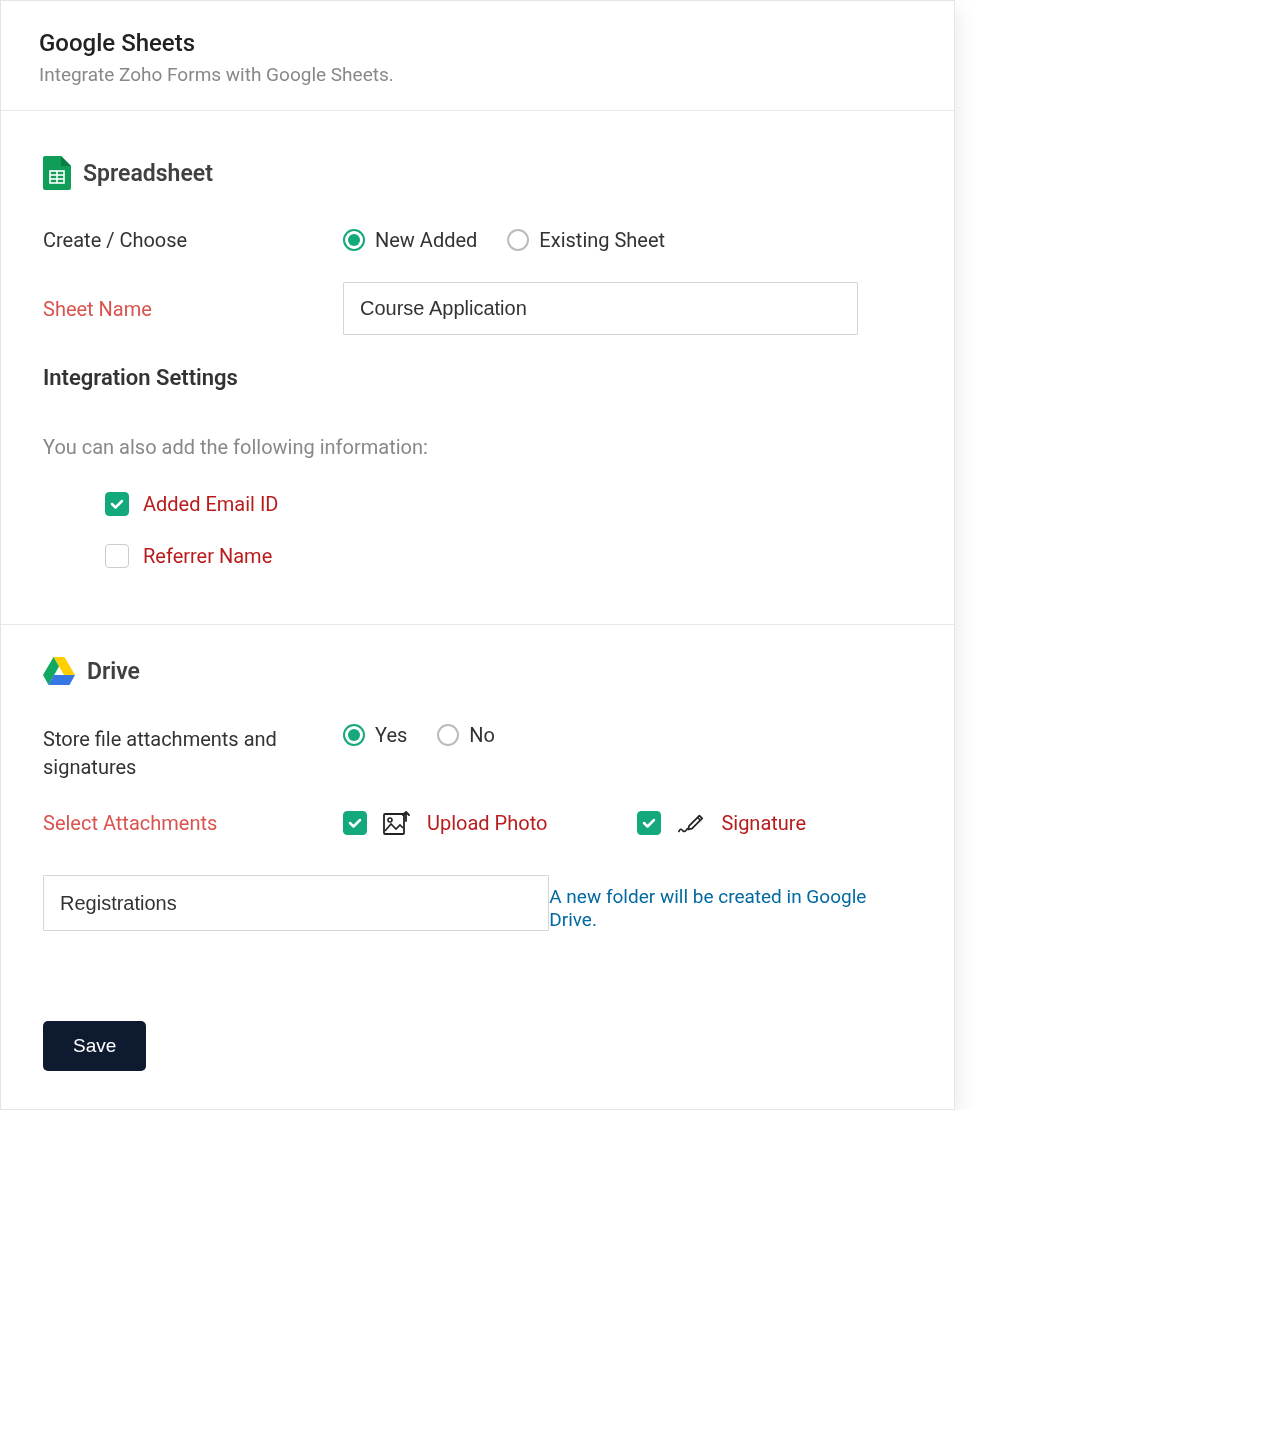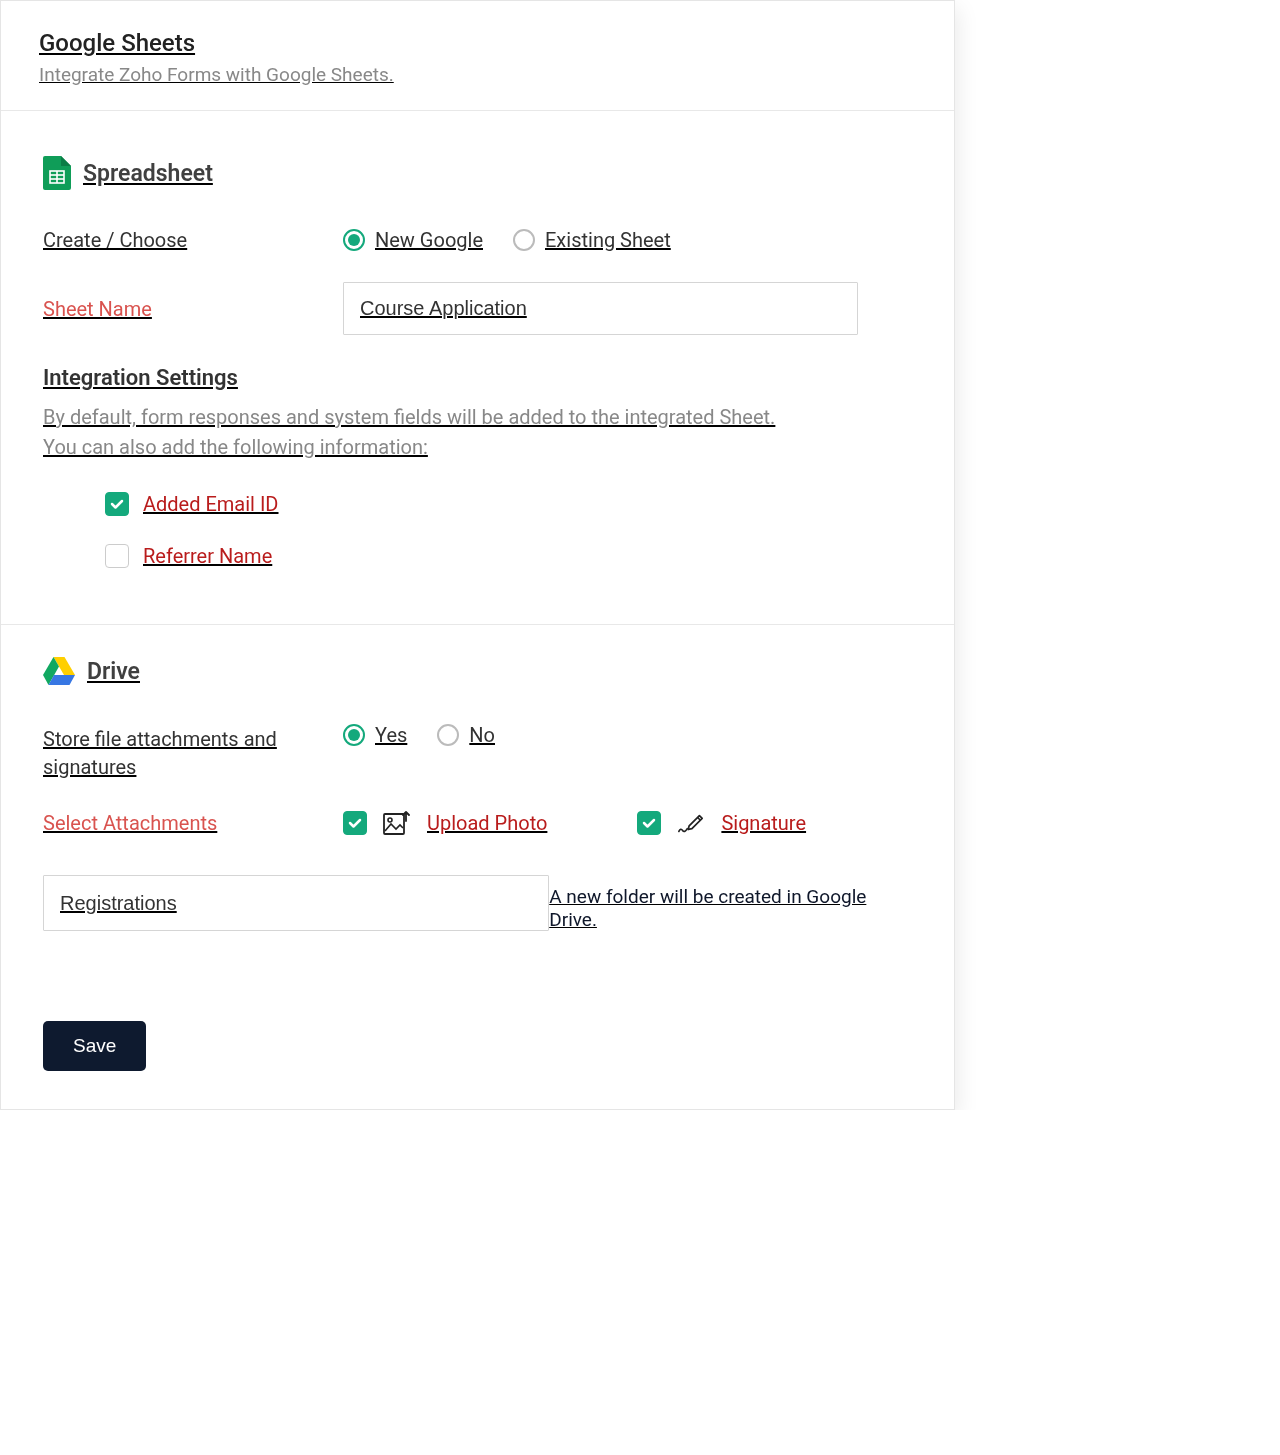--- a/index.html
+++ b/index.html
@@ -11,21 +11,20 @@
   font-family: -apple-system, BlinkMacSystemFont, "Segoe UI", Roboto, sans-serif;
   background: #fff;
   padding: 0;
 }
 .container {
   width: 955px;
   margin: 0;
   background: #fff;
   border: 1px solid #e5e5e5;
   box-shadow: 4px 8px 20px rgba(0,0,0,0.08);
-  text-decoration: underline;
 }
 .header {
   padding: 28px 38px 24px 38px;
   border-bottom: 1px solid #e8e8e8;
 }
 .header-title {
   font-size: 24px;
   font-weight: 500;
   color: #222;
   margin-bottom: 6px;
@@ -179,21 +178,21 @@
   display: flex;
   align-items: center;
   gap: 16px;
 }
 .attach-icon {
   width: 28px;
   height: 24px;
 }
 .help-text {
   font-size: 19px;
-  color: #0f172a;
+  color: #0369a1;
   margin-top: 10px;
 }
 .input-col {
   display: flex;
   flex-direction: row;
 }
 .footer {
   padding: 30px 42px 38px 42px;
 }
 .save-btn {
@@ -230,41 +229,41 @@
     </div>
 
     <div class="form-row">
       <div class="form-label">Create / Choose</div>
       <div class="form-value">
         <div class="radio-group">
           <div class="radio">
             <div class="radio-circle selected">
                 <div class="radio-dot"></div>
               </div>
-            <span class="radio-label">New Google</span>
+            <span class="radio-label">New Added</span>
           </div>
           <div class="radio">
             <div class="radio-circle"></div>
             <span class="radio-label">Existing Sheet</span>
           </div>
         </div>
       </div>
     </div>
 
     <div class="form-row">
       <div class="form-label required">Sheet Name</div>
       <div class="form-value">
         <input class="text-input" value="Course Application" style="">
       </div>
     </div>
 
     <div class="subsection">
       <div class="subsection-title">Integration Settings</div>
       <div class="subsection-desc">
-        <span>By default, form responses and system fields will be added to the integrated Sheet.</span><br>
+        <br>
         <span>You can also add the following information:</span>
       </div>
       <div class="checkbox-list">
         <div class="checkbox-row">
           <div class="checkbox checked">
             <svg width="16" height="16" viewBox="0 0 16 16">
                 <path d="M3 8 L6.5 11.5 L13 5" stroke="#fff" stroke-width="2.5" fill="none" stroke-linecap="round" stroke-linejoin="round"></path>
               </svg>
           </div>
           <span class="checkbox-label">Added Email ID</span>

